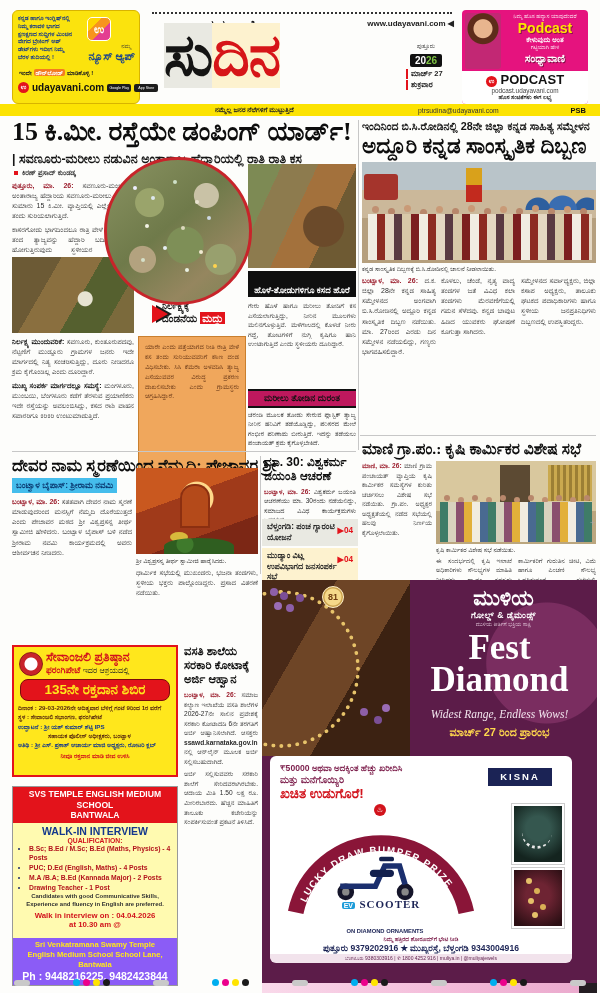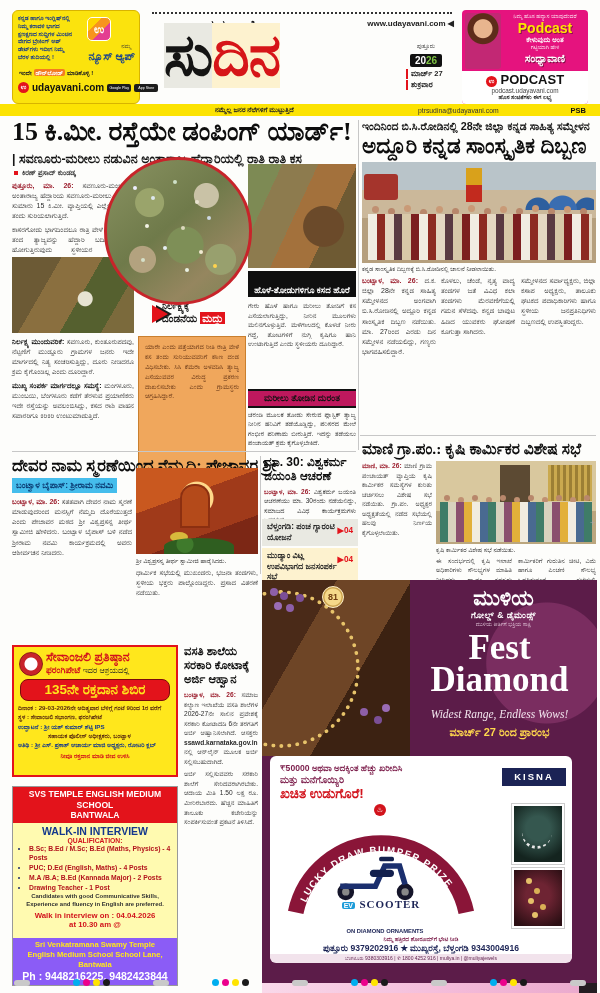--- a/index.html
+++ b/index.html
@@ -211,21 +211,21 @@
   .ml-fest .f{font-size:35px;font-weight:bold;line-height:.92;}
   .ml-wide{position:absolute;left:140px;top:128px;width:195px;text-align:center;color:#f3e6ef;
       font-family:"Liberation Serif",serif;font-style:italic;font-size:11.5px;}
   .ml-start{position:absolute;left:140px;top:146px;width:195px;text-align:center;color:#ffd84d;
       font-size:11px;font-weight:900;}
   .ml-white{position:absolute;left:8px;top:176px;width:302px;height:206px;background:#fff;border-radius:6px;}
   .ml-offer{position:absolute;left:10px;top:7px;width:200px;text-align:left;color:var(--maroon);}
   .ml-offer .o1{font-size:8.6px;font-weight:bold;}
   .ml-offer .o2{font-size:9.6px;font-weight:900;}
   .ml-offer .o3{font-size:13.5px;font-weight:900;color:#d2131c;}
-  .kisna{position:absolute;right:6px;top:12px;width:64px;height:18px;background:#1b2355;color:#fff;
+  .kisna{position:absolute;right:20px;top:12px;width:64px;height:18px;background:#1b2355;color:#fff;
       font-size:9.5px;letter-spacing:2px;text-align:center;line-height:18px;font-weight:bold;}
   .ml-fire{position:absolute;left:104px;top:48px;width:12px;height:12px;border-radius:50%;background:#d2131c;
       color:#fff;font-size:7px;text-align:center;line-height:12px;}
   .ml-arc{position:absolute;left:6px;top:58px;width:210px;height:102px;}
   .ml-ev{position:absolute;left:6px;top:138px;width:210px;text-align:center;}
   .ml-ev .evchip{display:inline-block;background:#1d9bd8;color:#fff;font-size:7px;font-weight:900;
       padding:0 2px;border-radius:2px;}
   .ml-ev .sc{font-family:"Liberation Serif",serif;font-size:11px;font-weight:bold;color:#1b2355;letter-spacing:1px;}
   .thumb{position:absolute;right:8px;width:48px;height:56px;border:2px solid #fff;box-shadow:0 0 0 1px #ccc;}
   .th1{top:48px;background:radial-gradient(circle at 50% 40%,#35574f 0 12px,#14241f 32px);}

